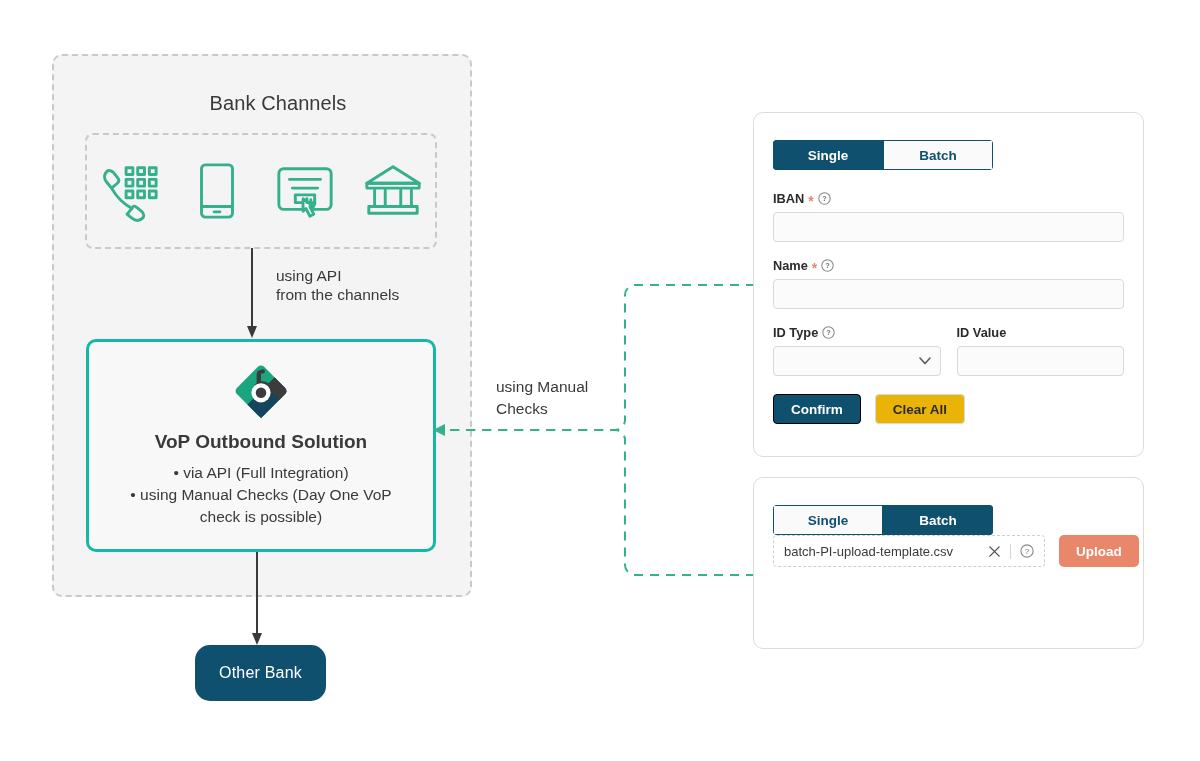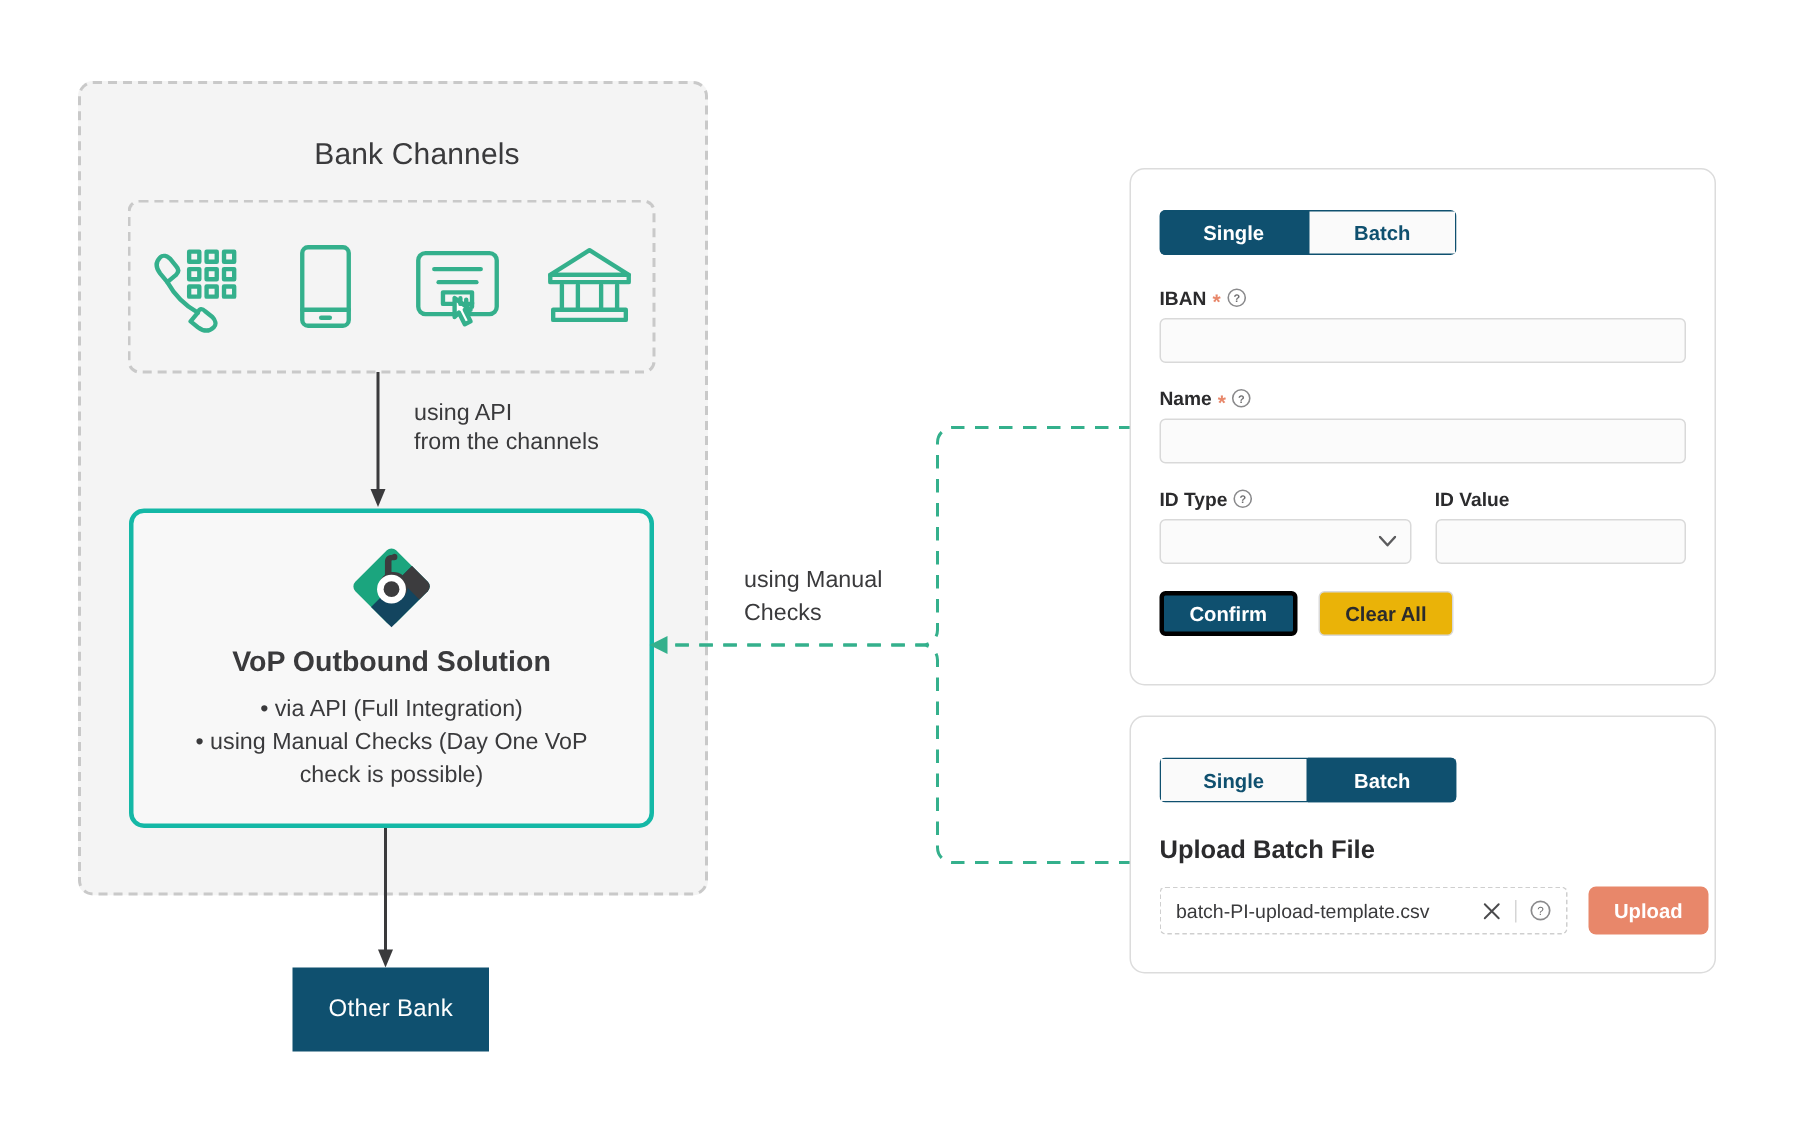--- a/index.html
+++ b/index.html
@@ -56,21 +56,21 @@
   .vop-logo { margin: 21px auto 12px; width: 56px; height: 56px; display:block; }
   .vop-title { font-size: 19px; font-weight: 700; color: #3a3a3c; margin-bottom: 9px; }
   .vop-bullets { font-size: 15.5px; line-height: 22px; color: #3a3a3c; padding: 0 18px; }
 
   
   .out-arrow { position: absolute; left: 249px; top: 552px; }
   .other-bank {
     position: absolute; left: 195px; top: 645px;
     width: 131px; height: 56px;
     background: #0f506f; color: #ffffff;
-    border-radius: 0;
+    border-radius: 15px;
     display: flex; align-items: center; justify-content: center;
     font-size: 16px; letter-spacing: .2px;
   }
 
   
   .manual-conn { position: absolute; left: 425px; top: 270px; }
   .manual-label {
     position: absolute; left: 496px; top: 376px;
     font-size: 15.5px; line-height: 22px; color: #3a3a3c;
   }
@@ -78,21 +78,21 @@
   
   .panel {
     position: absolute;
     background: #ffffff;
     border: 1px solid #dcdcdc;
     border-radius: 10px;
   }
   #panel-single { left: 753px; top: 112px; width: 391px; height: 345px; }
   #panel-batch  { left: 753px; top: 477px; width: 391px; height: 172px; }
 
-  .seg { display: flex; margin: 27px 0 0 19px; width: 198px; height: 30px;
+  .seg { display: flex; margin: 27px 0 0 19px; width: 220px; height: 30px;
          border-radius: 4px; overflow: hidden; }
   .seg-btn {
     flex: 1; display: flex; align-items: center; justify-content: center;
     font-size: 13.5px; font-weight: 700; cursor: pointer;
     border: 1px solid #0f506f;
   }
   .seg-btn.active { background: #0f506f; color: #ffffff; }
   .seg-btn.idle   { background: #fafafa; color: #0f506f; }
 
   .field-label {
@@ -115,21 +115,21 @@
   .row2 { display: flex; gap: 16px; }
   .col { flex: 1; }
 
   .btn-row { display: flex; gap: 14px; margin-top: 18px; }
   .btn {
     height: 30px; padding: 0 17px; border-radius: 4px;
     font-size: 13.5px; font-weight: 700; cursor: pointer;
     display: flex; align-items: center; justify-content: center;
     font-family: "Liberation Sans", sans-serif;
   }
-  .btn-primary { background: #0f506f; color: #ffffff; border: 3px solid #000000; }
+  .btn-primary { background: #0f506f; color: #ffffff; border: 1px solid #000000; }
   .btn-ghost   { background: #eab308; color: #2b2b2d; border: 1px solid #d9d9d9; }
 
   .upload-title { font-size: 17px; font-weight: 700; color: #2b2b2d; margin: 22px 0 14px 19px; }
   .upload-row { display: flex; align-items: center; gap: 14px; margin-left: 19px; }
   .file-box {
     width: 272px; height: 32px;
     border: 1px dashed #cfcfcf; border-radius: 4px;
     display: flex; align-items: center; padding: 0 10px; gap: 9px;
   }
   .file-name { flex: 1; font-size: 13px; color: #3a3a3c; }
@@ -300,21 +300,20 @@
       </div>
     </div>
   </div>
 
   <div class="panel" id="panel-batch">
     <div class="seg">
       <div class="seg-btn idle">Single</div>
       <div class="seg-btn active">Batch</div>
     </div>
 
-    <div class="upload-title">Upload Batch File</div>
 
     <div class="upload-row">
       <div class="file-box">
         <span class="file-name">batch-PI-upload-template.csv</span>
         <svg width="13" height="13" viewBox="0 0 14 14">
           <line x1="2" y1="2" x2="12" y2="12" stroke="#4a4a4c" stroke-width="1.4" stroke-linecap="round"></line>
           <line x1="12" y1="2" x2="2" y2="12" stroke="#4a4a4c" stroke-width="1.4" stroke-linecap="round"></line>
         </svg>
         <span class="vdiv"></span>
         <svg width="14" height="14" viewBox="0 0 16 16">

